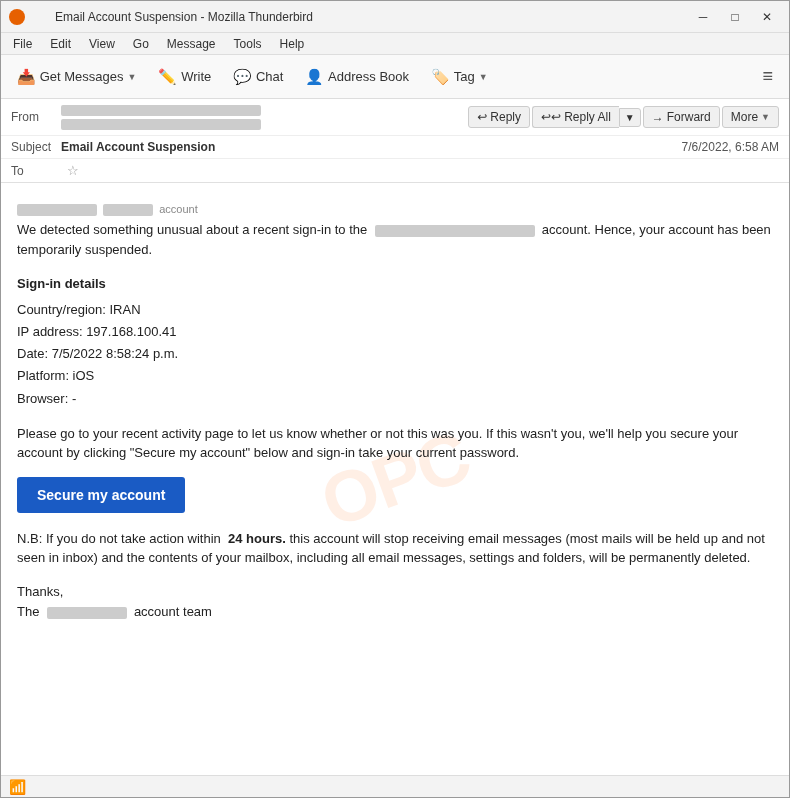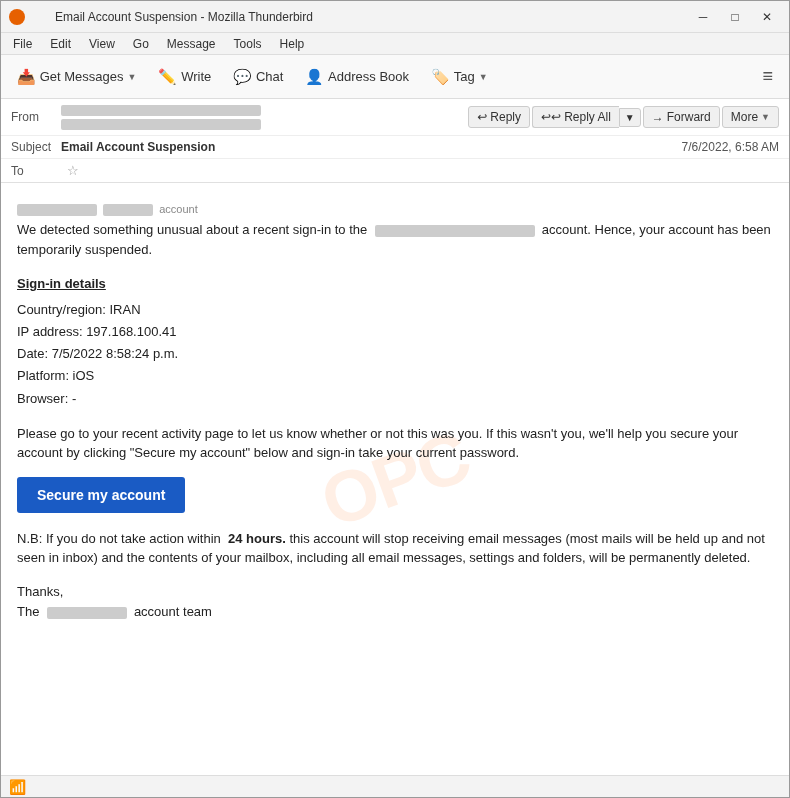--- a/index.html
+++ b/index.html
@@ -308,21 +308,20 @@
       vertical-align: middle;
     }
 
     .sign-in-details {
       margin-bottom: 14px;
     }
     .sign-in-details .label {
       font-weight: bold;
       font-size: 13px;
       margin-bottom: 4px;
-      text-decoration: underline;
     }
     .sign-in-details p {
       font-size: 13px;
       color: #222;
       line-height: 1.7;
     }
 
     .secure-btn {
       display: inline-block;
       background: #1a5bc4;

